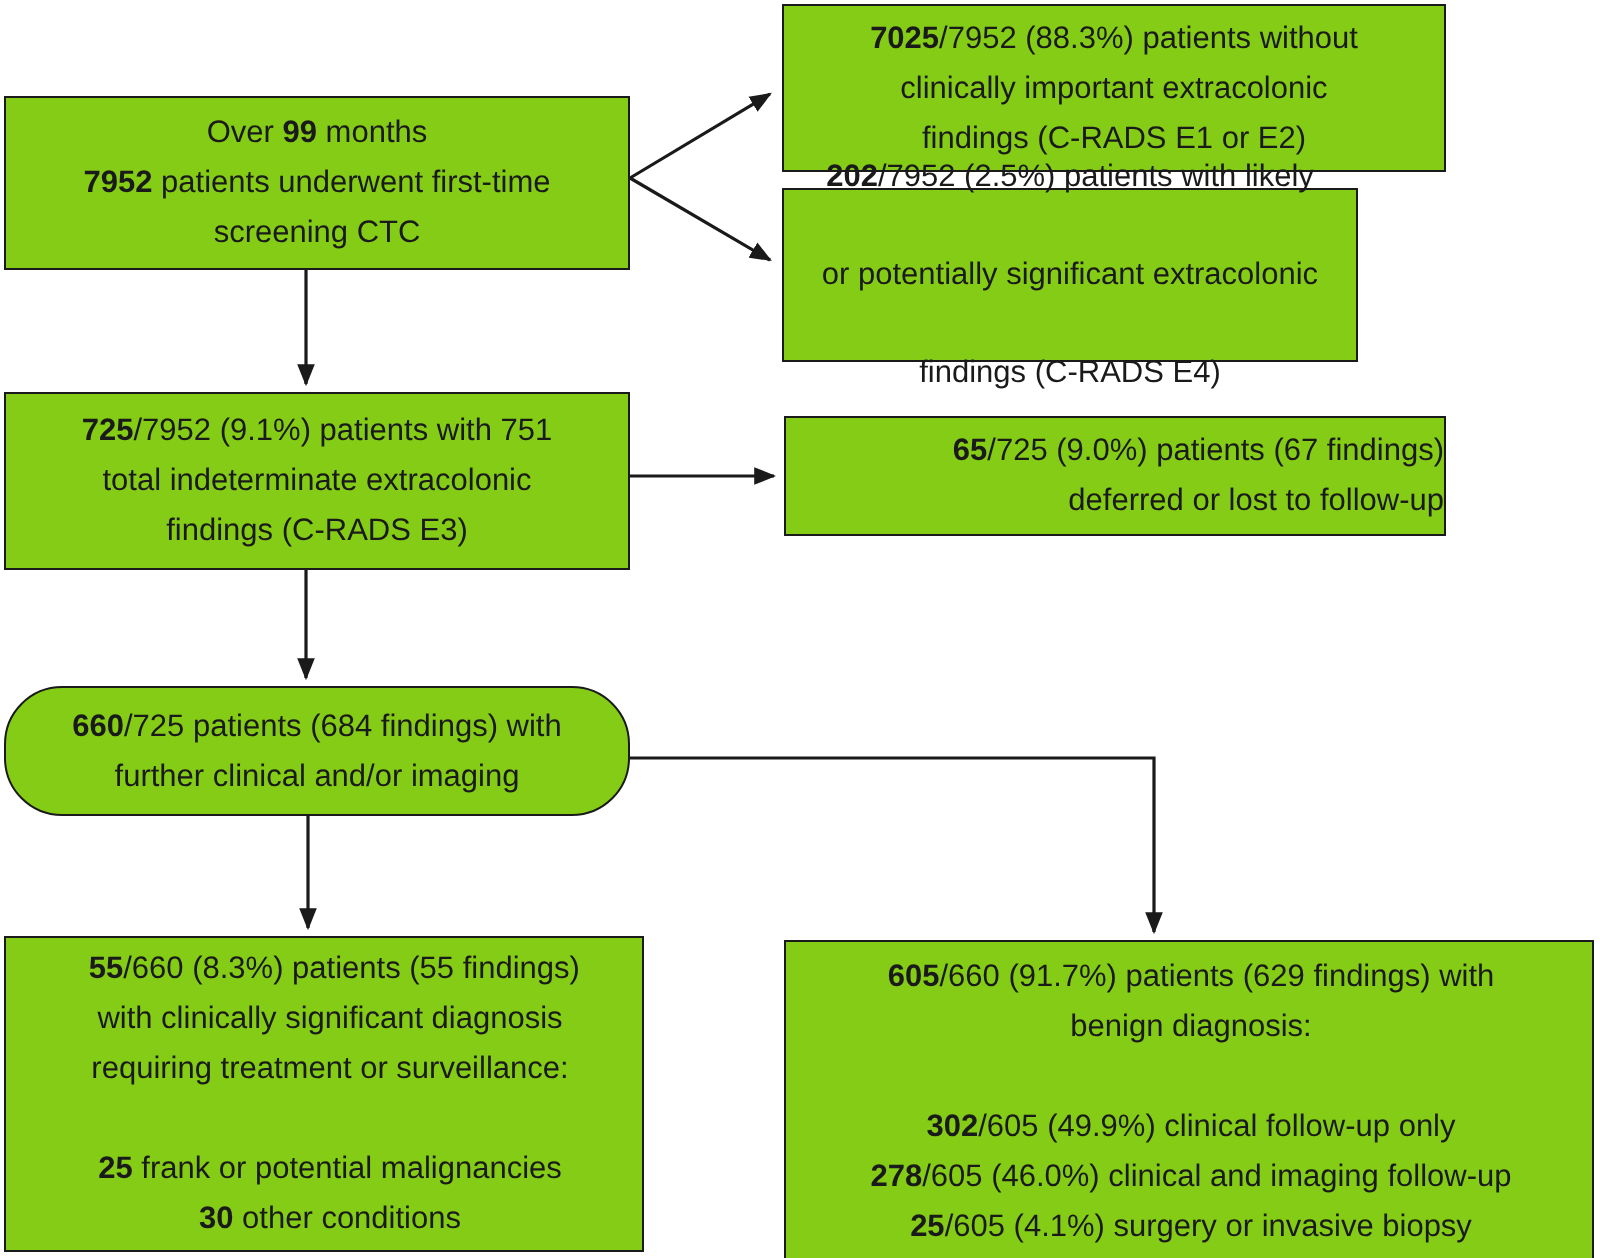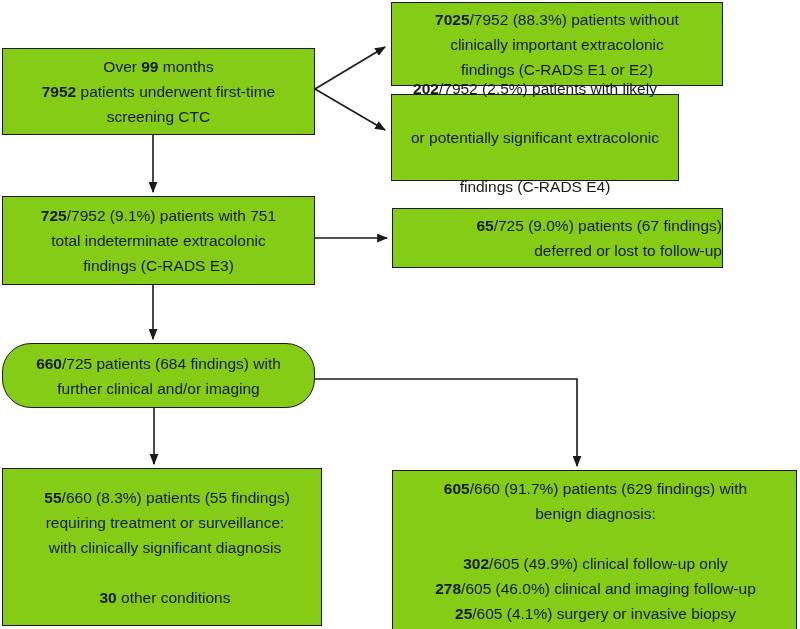--- a/index.html
+++ b/index.html
@@ -85,23 +85,24 @@
       <div class="line center"><span>deferred or lost to follow-up</span></div>
     </div>
 
   <div class="box" style="left:2px; top:343px; width:313px; height:65px;border-radius:29px;">
       <div class="line center"><span class="bold">660</span><span>/725 patients (684 findings) with</span></div>
       <div class="line center"><span>further clinical and/or imaging</span></div>
     </div>
 
   <div class="box" style="left:2px; top:468px; width:320px; height:158px; padding-left:9px; padding-right:3px;">
       <div class="line left"><span> </span><span class="bold">55</span><span>/660 (8.3%) patients (55 findings)</span></div>
+      <div class="line left"><span>with clinically significant diagnosis</span></div>
       <div class="line left"><span>requiring treatment or surveillance:</span></div>
-      <div class="line left"><span>with clinically significant diagnosis</span></div>
       <div class="line left">&nbsp;</div>
+      <div class="line left"><span class="bold">25</span><span> frank or potential malignancies</span></div>
       <div class="line left"><span class="bold">30</span><span> other conditions</span></div>
     </div>
 
   <div class="box" style="left:392px; top:470px; width:405px; height:162px; padding-left:5px; padding-right:3px;">
       <div class="line center"><span class="bold">605</span><span>/660 (91.7%) patients (629 findings) with</span></div>
       <div class="line center"><span>benign diagnosis:</span></div>
       <div class="line left">&nbsp;</div>
       <div class="line left"><span class="bold">302</span><span>/605 (49.9%) clinical follow-up only</span></div>
       <div class="line left"><span class="bold">278</span><span>/605 (46.0%) clinical and imaging follow-up</span></div>
       <div class="line left"><span class="bold">25</span><span>/605 (4.1%) surgery or invasive biopsy</span></div>

